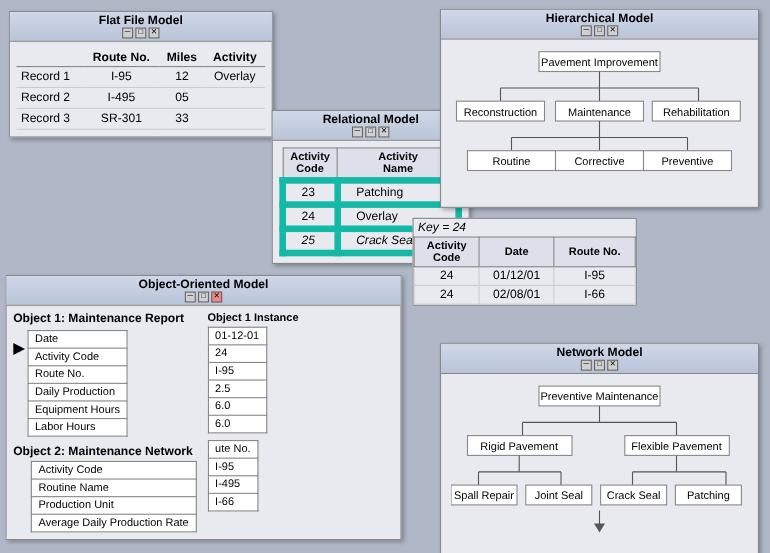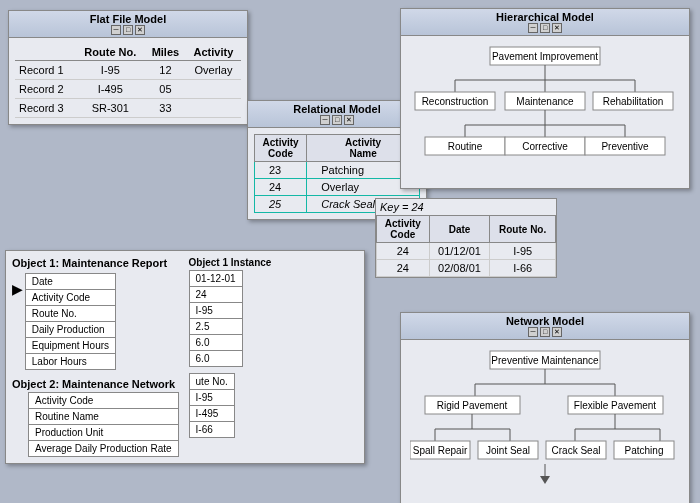--- a/index.html
+++ b/index.html
@@ -103,29 +103,29 @@
       font-weight: bold;
       text-align: center;
       padding: 2px 4px;
       border: 1px solid #888;
       background: #dde0ea;
       font-size: 10px;
     }
 
     #relational table td {
       padding: 2px 14px;
-      border: 1px solid #14b8a6;
+      border: 6px solid #14b8a6;
     }
 
     
     #key-result {
       position: absolute;
       left: 375px;
       top: 198px;
-      width: 182px;
+      width: 204px;
       background: #e8eaf0;
       border: 1px solid #888;
       z-index: 10;
     }
 
     #key-result table {
       width: 100%;
       border-collapse: collapse;
       font-size: 11px;
     }
@@ -352,20 +352,28 @@
       <rect class="tree-rect" x="95" y="95" width="80" height="18"></rect>
       <text class="tree-text" x="135" y="108" text-anchor="middle">Corrective</text>
 
       <rect class="tree-rect" x="175" y="95" width="80" height="18"></rect>
       <text class="tree-text" x="215" y="108" text-anchor="middle">Preventive</text>
     </svg>
   </div>
 </div>
 
 <div class="window" id="oo-model">
+  <div class="window-titlebar">
+    <span class="window-title">Object-Oriented Model</span>
+    <div class="window-controls">
+      <div class="win-btn">─</div>
+      <div class="win-btn">□</div>
+      <div class="win-btn" style="background:#e88;">✕</div>
+    </div>
+  </div>
   <div class="window-content">
     <div style="display:flex; gap:10px;">
 
       <div>
         <div style="font-weight:bold; font-size:11px; margin-bottom:4px;">Object 1: Maintenance Report</div>
         <div style="display:flex; align-items:flex-start;">
           <span style="font-size:14px; margin-right:2px; margin-top:8px;">▶</span>
           <table class="oo-table">
             <tbody>
                 <tr>

